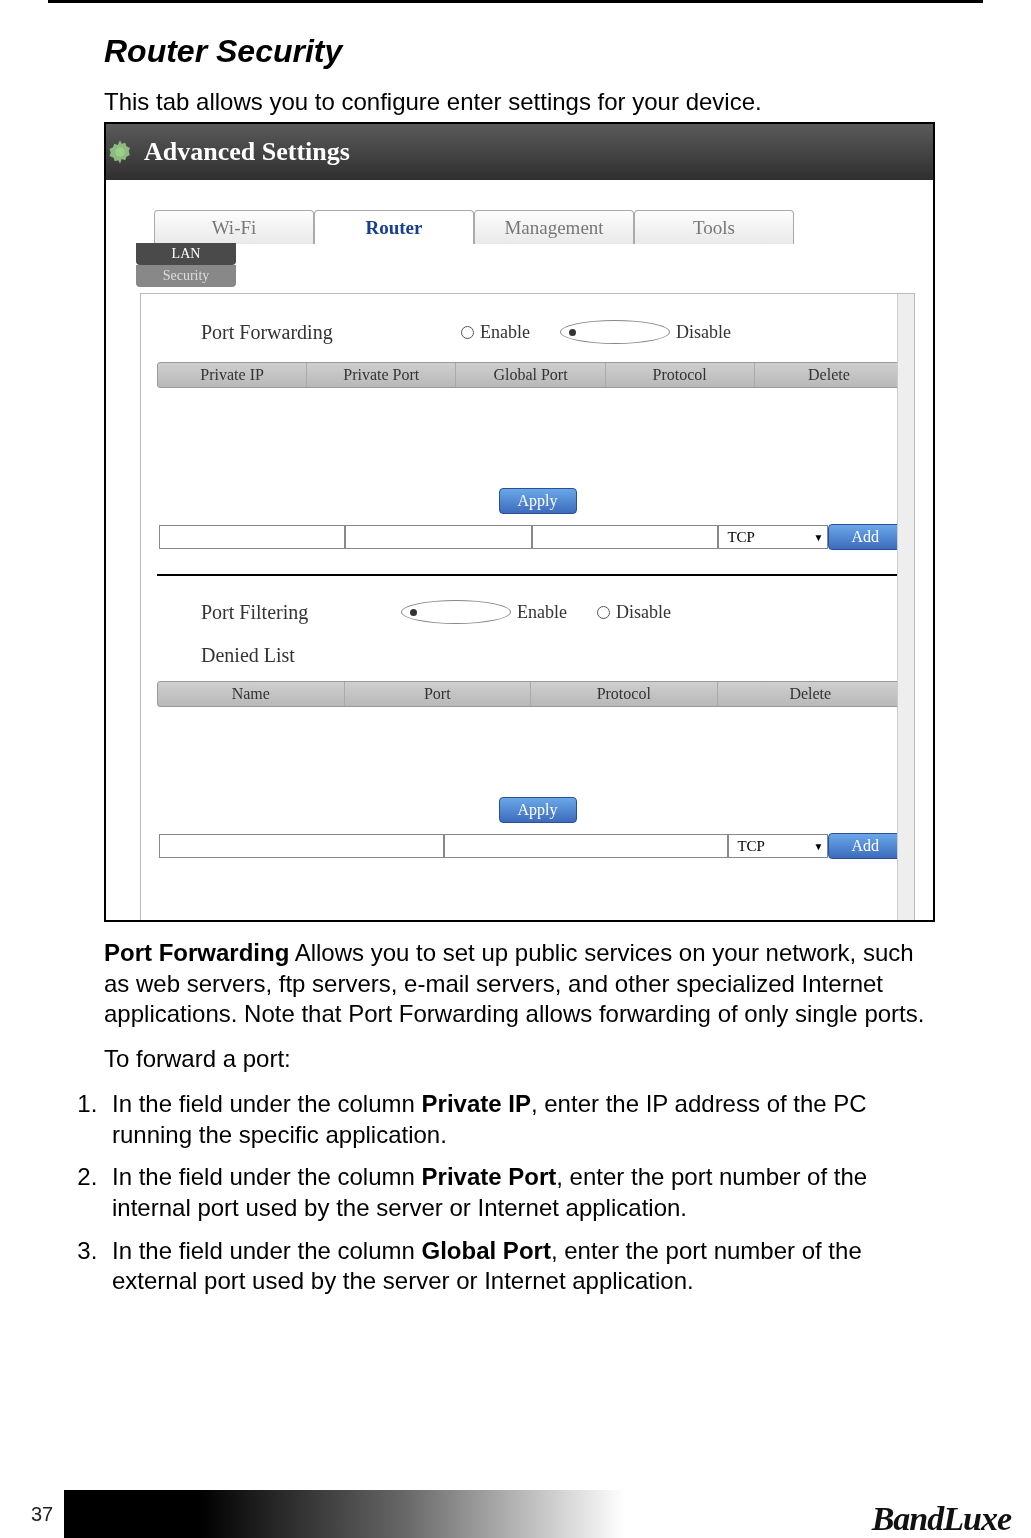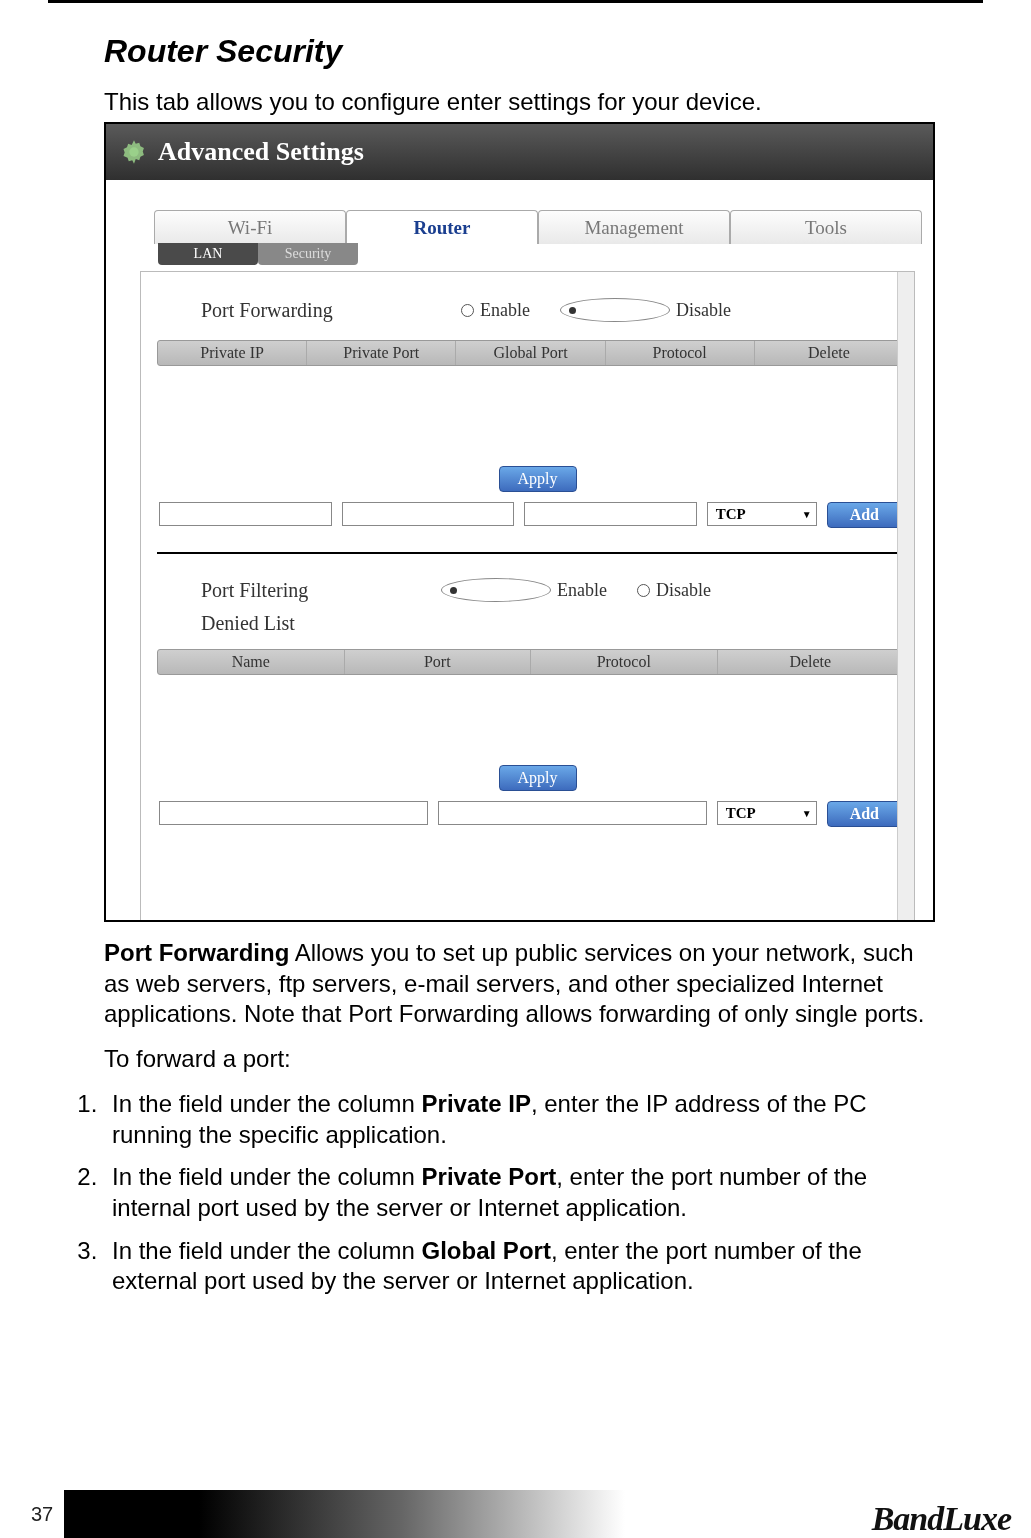--- a/index.html
+++ b/index.html
@@ -33,21 +33,20 @@
     width: 100%;
     height: 800px;
     position: relative;
     overflow: hidden;
   }
   .shot-titlebar {
     height: 56px;
     background: linear-gradient(#5a5a5a, #2f2f2f);
     display: flex;
     align-items: center;
-    padding-left: 14px;
     color: #fff;
     font-family: "Times New Roman", serif;
     font-weight: bold;
     font-size: 26px;
   }
   .gear-icon {
     width: 28px; height: 28px;
     margin-right: 10px;
     display: inline-block;
   }
@@ -55,42 +54,42 @@
   .shot-body {
     padding: 30px 10px 0 30px;
     font-family: "Times New Roman", serif;
   }
   .maintabs {
     display: flex;
     gap: 0;
     margin-left: 18px;
   }
   .maintab {
-    width: 192px;
+    width: 160px;
     height: 34px;
     border: 1px solid #aaa;
     background: linear-gradient(#fdfdfd,#e9e9e9);
     display: flex;
     align-items: center;
     justify-content: center;
     font-size: 19px;
     color: #777;
     border-bottom: none;
     border-radius: 4px 4px 0 0;
     margin-right: 0;
   }
   .maintab.active {
     color: #1a3e8f;
     font-weight: bold;
     background: linear-gradient(#fff,#fff);
   }
   .subtabs {
     display: flex;
-    margin-left: 22px;
     margin-top: -1px;
+    flex-direction: column;
   }
   .subtab {
     width: 100px;
     height: 22px;
     font-size: 14px;
     color: #fff;
     display: flex;
     align-items: center;
     justify-content: center;
     border-radius: 0 0 4px 4px;
@@ -153,24 +152,23 @@
     background: linear-gradient(#6aa8e8,#3d6bbd);
     color:#fff;
     font-size:16px;
     border:1px solid #2a4f94;
     border-radius:4px;
     padding:3px 18px;
     font-family:"Times New Roman",serif;
   }
   .addrow{
     display:flex;
-    gap:10px;
     margin:10px -30px 0 -44px;
+    align-items:center;
     padding:0 2px;
-    font-weight:bold;
   }
   .tinput{
     flex:1;
     height:24px;
     border:1px solid #888;
     background:#fff;
   }
   .sel{
     width:110px;height:24px;
     border:1px solid #888;
@@ -282,21 +280,21 @@
           <div class="tinput"></div>
           <div class="sel">
               <span>TCP</span>
               <span class="caret">▼</span>
             </div>
           <span class="btn" style="padding:3px 22px">Add</span>
         </div>
 
         <div class="hr"></div>
 
-        <div class="row-label" style="margin-bottom:10px;gap:40px;">
+        <div class="row-label" style="margin-bottom:20px;">
           <span class="lbl" style="width:200px">Port Filtering</span>
           <div class="radio-pair">
             <label>
                 <span class="radio-dot sel"></span>
                 <span>Enable</span>
               </label>
             <label>
                 <span class="radio-dot"></span>
                 <span>Disable</span>
               </label>

